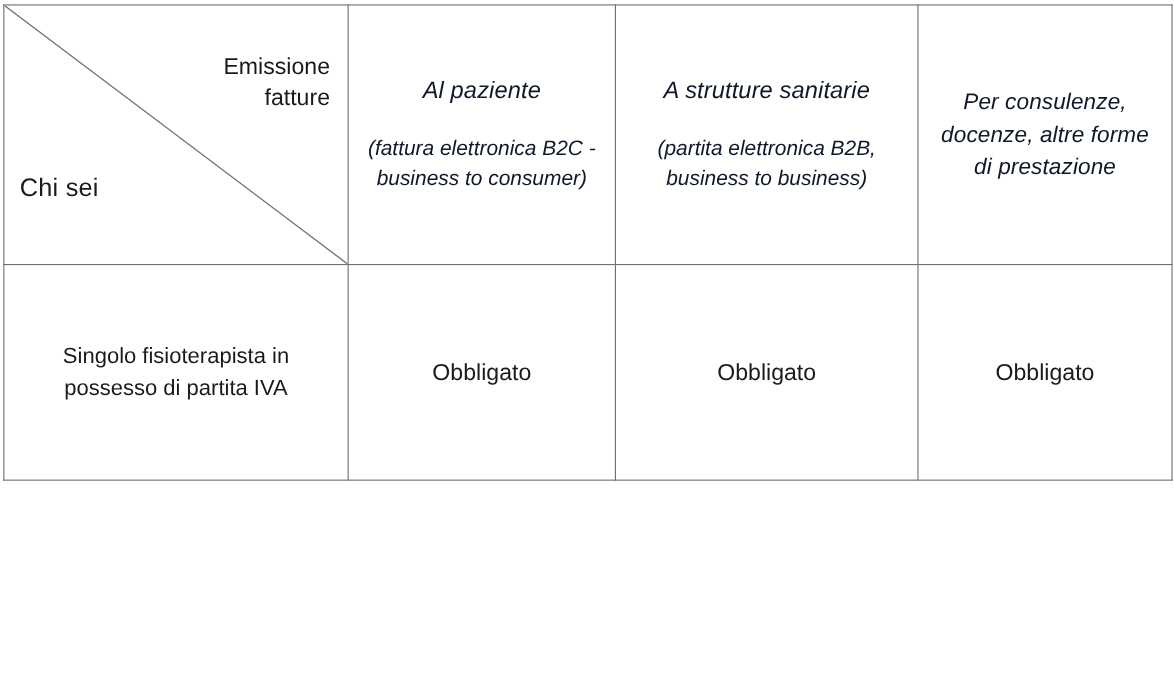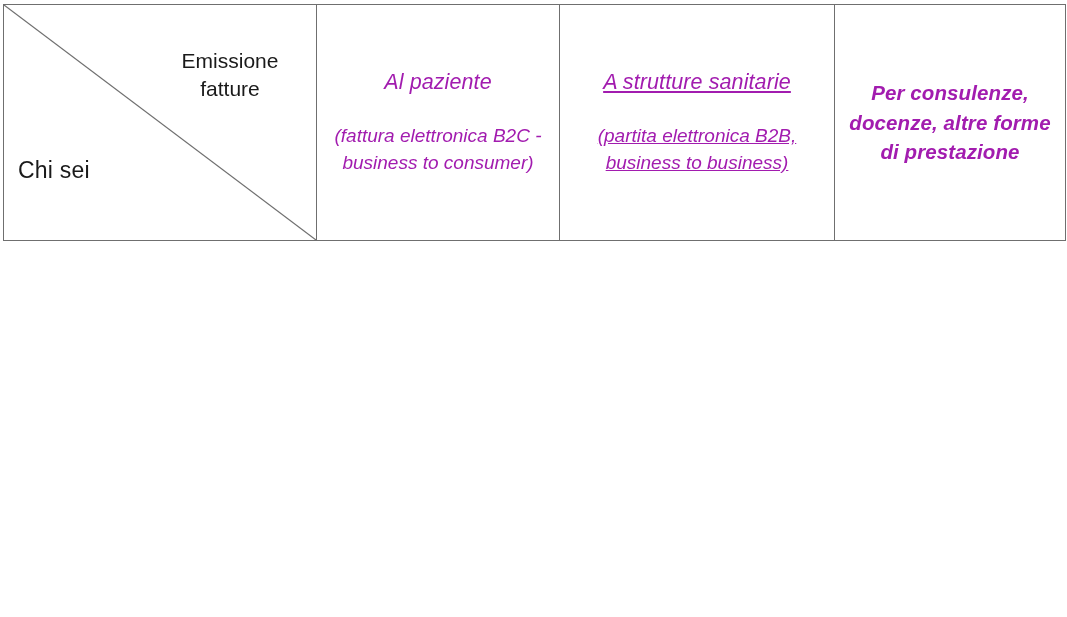--- a/index.html
+++ b/index.html
@@ -34,22 +34,22 @@
     border: 1px solid #6f6f6f;
     vertical-align: middle;
     text-align: center;
     padding: 6px 10px;
     box-sizing: border-box;
   }
 
   
   .col-corner { width: 313px; }
   .col-b      { width: 243px; }
-  .col-c      { width: 275px; text-decoration: underline; }
-  .col-d      { width: 231px; font-weight: bold; }
+  .col-c      { width: 275px; }
+  .col-d      { width: 231px; }
 
   
   .corner {
     position: relative;
     height: 236px;
     padding: 0 !important;
     overflow: hidden;
   }
   .corner .diag {
     position: absolute;
@@ -57,41 +57,41 @@
     top: 0;
     width: 100%;
     height: 100%;
     display: block;
   }
   .corner .label-top {
     position: absolute;
     right: 16px;
     top: 42px;
     width: 140px;
-    text-align: center;
+    text-align: right;
     font-size: 21px;
     line-height: 1.32;
     color: #1a1a1a;
   }
   .corner .label-bottom {
     position: absolute;
     left: 14px;
     bottom: 56px;
     font-size: 23px;
     color: #1a1a1a;
     letter-spacing: 0.2px;
   }
 
   
   .head {
     height: 236px;
     font-style: italic;
     font-size: 21px;
     line-height: 1.35;
-    color: #a21caf;
+    color: #0f172a;
   }
   .head .title {
     display: block;
     font-size: 21.5px;
     letter-spacing: 0.1px;
   }
   .head .sub {
     display: block;
     margin-top: 26px;
     font-size: 19px;
@@ -146,17 +146,25 @@
         <td class="head col-c">
           <span class="title">A strutture sanitarie</span>
           <span class="sub">(partita elettronica B2B, business to business)</span>
         </td>
 
         <td class="head compact col-d">
           <span class="title">Per consulenze, docenze, altre forme di prestazione</span>
         </td>
       </tr>
 
+      <tr class="row-1">
+        <td class="rowlabel">
+          <span>Singolo fisioterapista in possesso di partita IVA</span>
+        </td>
+        <td class="value">Obbligato</td>
+        <td class="value">Obbligato</td>
+        <td class="value">Obbligato</td>
+      </tr>
 
     </tbody>
   </table>
 
 </div>
 
 </body></html>

